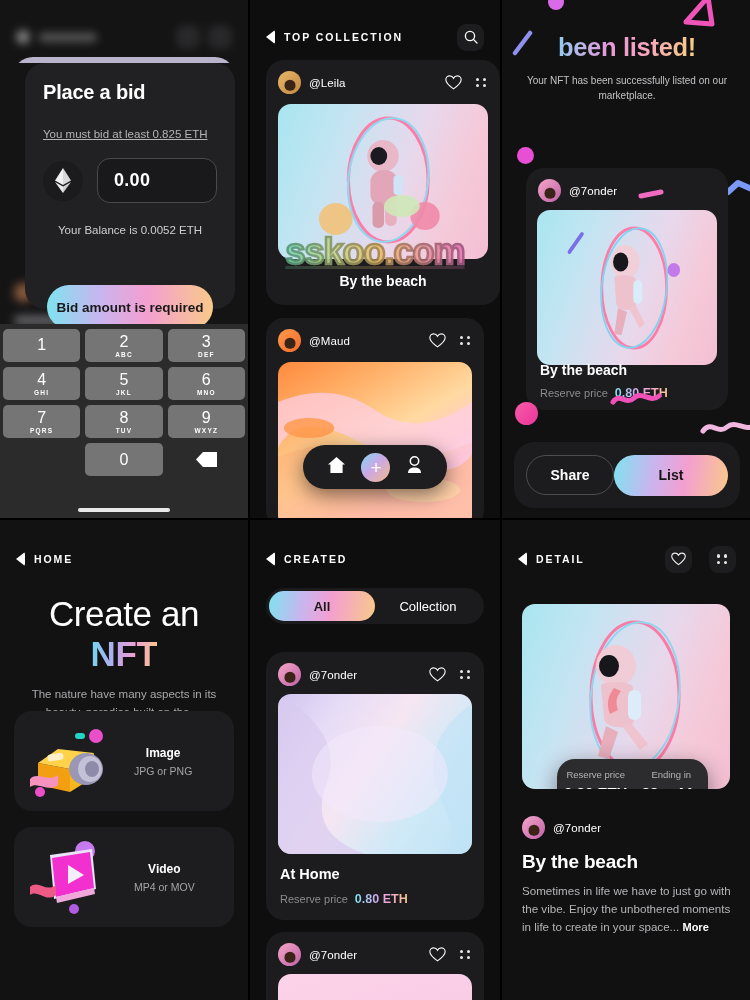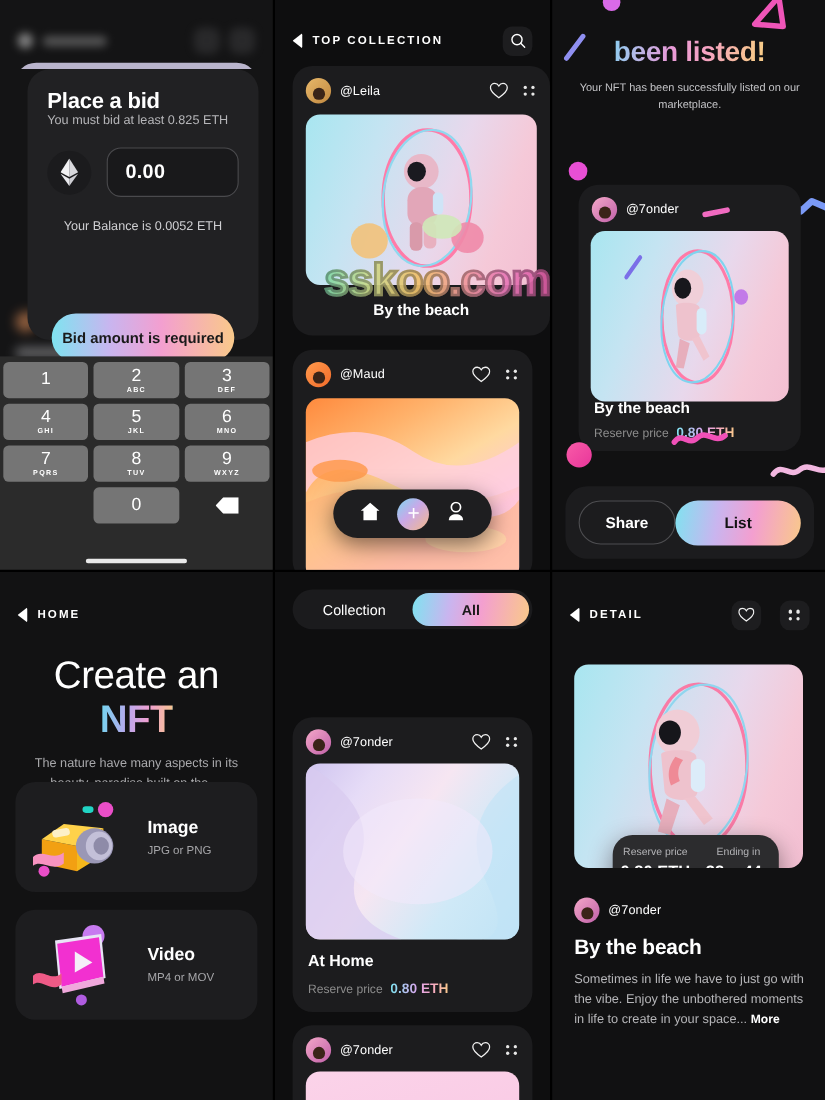--- a/index.html
+++ b/index.html
@@ -97,21 +97,21 @@
     position:absolute; left:13px; right:13px; top:57px;
     border-radius:20px;
     background: linear-gradient(180deg,#b9b4cc 0%, #b9b4cc 6px, rgba(0,0,0,0) 6px);
     padding-top:6px; height:252px;padding-left:12px;
   }
   .sheet-inner {
     background:#212123; border-radius:20px; height:246px; padding:18px 18px 0 18px;
     position:relative;
   }
   .bidtitle { color:#fff; font-size:20px; font-weight:bold; letter-spacing:-.2px; }
-  .bidsub { color:#b5b5b8; font-size:11.5px; margin-top:0; }
+  .bidsub { color:#b5b5b8; font-size:11.5px; margin-top:24px;text-decoration:underline; }
   .bidrow { display:flex; align-items:center; margin-top:18px; gap:14px; }
   .ethcoin {
     width:40px;height:40px;border-radius:50%;
     background:#1b1b1d; display:flex;align-items:center;justify-content:center;flex:none;
   }
   .bidinput {
     flex:1; height:45px; border-radius:13px; border:1.3px solid #4a4a4d;
     background:#19191b; color:#fff; font-size:18px; font-weight:bold;
     display:flex; align-items:center; padding:0 16px; letter-spacing:.3px;
   }
@@ -148,27 +148,28 @@
   }
 
   
   #p2 { background:#0e0e0f; }
   .srchbtn {
     width:27px;height:27px;border-radius:9px;background:#1d1d1f;
     display:flex;align-items:center;justify-content:center;
   }
   .watermark {
     position:absolute; left:0; right:0; top:231px;
-    text-align:right; font-size:41px; font-weight:bold;
+    text-align:center; font-size:36px; font-weight:bold;
     letter-spacing:-1px; pointer-events:none;
     background: linear-gradient(90deg,#4fd6c8 0%,#7fd8a8 18%,#c9d98a 34%,#f0c06a 52%,#f09a9a 68%,#e878b8 84%,#d85aa0 100%);
     -webkit-background-clip:text; background-clip:text; color:transparent;
     text-shadow: none;
     -webkit-text-stroke: 2.5px rgba(30,30,30,.35);
     opacity:.92;
+    text-decoration:underline;
   }
   .tabbar {
     position:absolute; left:53px; bottom:29px; width:144px; height:44px;
     background:#1e1e20; border-radius:24px;
     display:flex; align-items:center; justify-content:space-around; padding:0 16px;
     box-shadow: 0 6px 20px rgba(0,0,0,.5);
   }
   .plusbtn {
     width:29px;height:29px;border-radius:50%;
     background:linear-gradient(135deg,#7fd8f0 0%,#c9a8e8 45%,#f4b98a 100%);
@@ -210,21 +211,21 @@
   .h1 b {
     font-weight:bold;
     background: linear-gradient(95deg,#6fd8ef 0%,#b9a8ee 38%,#f0a0d0 66%,#f7c98a 100%);
     -webkit-background-clip:text; background-clip:text; color:transparent;
   }
   .p-desc { color:#a9a9ac; font-size:11.5px; line-height:1.55; text-align:center; margin-top:12px; }
   .optcard {
     background:#1d1d1f; border-radius:18px; height:100px;
     display:flex; align-items:center; padding:0 6px 0 10px; position:relative;
   }
-  .opt-t { color:#fff; font-size:16px; font-weight:bold; }
+  .opt-t { color:#fff; font-size:12px; font-weight:bold;text-align:center; }
   .opt-s { color:#a5a5a8; font-size:10.5px; margin-top:5px; }
 
   
   #p5 { background:#0e0e0f; }
   .segwrap {
     background:#1b1b1d; border-radius:22px; height:36px;
     display:flex; align-items:center; padding:3px;
   }
   .seg {
     flex:1; height:30px; border-radius:18px;
@@ -568,24 +569,28 @@
         <path d="M6 50 C14 42 22 56 32 48 L32 58 C22 66 14 52 6 58 Z" fill="#ee5a86"></path>
       </svg>
       <div style="margin-left:14px;">
         <div class="opt-t">Video</div>
         <div class="opt-s">MP4 or MOV</div>
       </div>
     </div>
   </div>
 
   <div class="panel" id="p5">
+    <div class="navrow" style="height:52px; padding-top:26px;">
+      <span class="backtri"></span>
+      <span class="navlabel">CREATED</span>
+    </div>
 
     <div class="segwrap" style="margin:16px 16px 0 16px;">
+      <div class="seg active">All</div>
       <div class="seg">Collection</div>
-      <div class="seg active">All</div>
     </div>
 
     <div class="card" style="position:absolute; left:16px; right:16px; top:132px; height:268px;">
       <div class="cardhead">
         <div class="avatar"></div>
         <div class="uname">@7onder</div>
         <span class="spacer"></span>
         <span class="heart">
           <svg viewBox="0 0 20 18">
               <path d="M10 16.5 C3 11.5 1 8.4 1 5.8 C1 3.1 3.1 1.2 5.6 1.2 C7.4 1.2 9.1 2.3 10 3.9 C10.9 2.3 12.6 1.2 14.4 1.2 C16.9 1.2 19 3.1 19 5.8 C19 8.4 17 11.5 10 16.5 Z" fill="none" stroke="#f0f0f0" stroke-width="1.4"></path>

